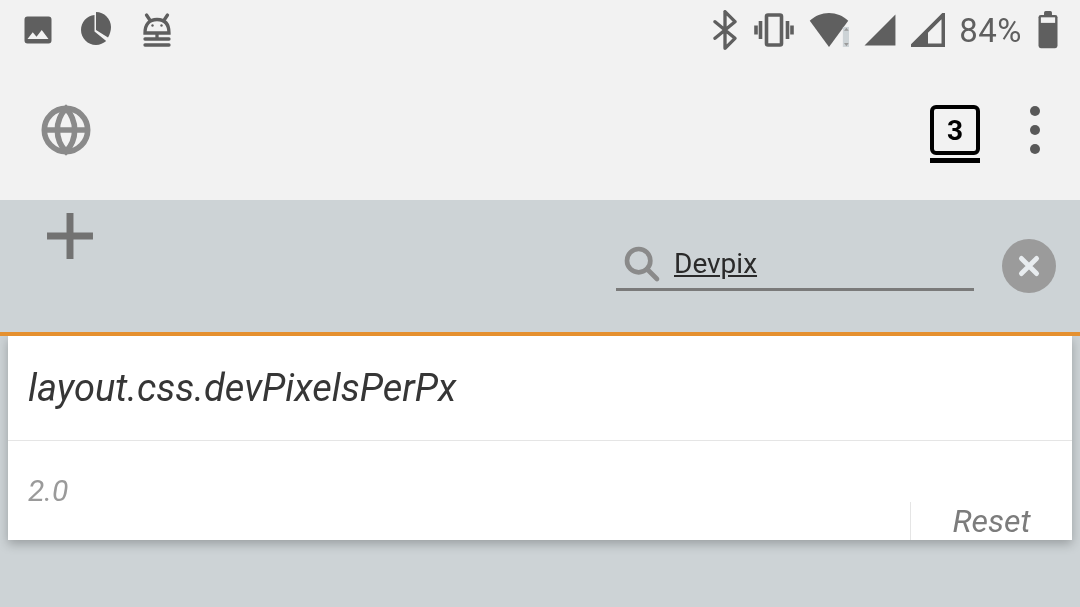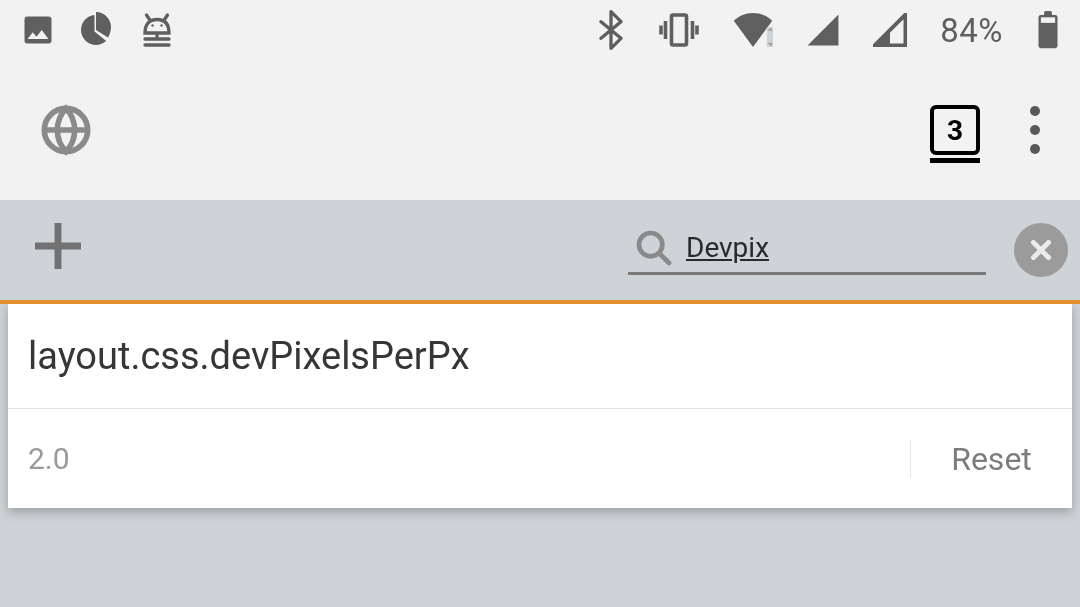--- a/index.html
+++ b/index.html
@@ -13,21 +13,21 @@
     .status-bar {
       height: 60px;
       background: #f2f2f2;
       display: flex;
       align-items: center;
       padding: 0 20px;
       color: #595959;
     }
     .status-left { display: flex; gap: 22px; align-items: center; }
     .status-right { margin-left: auto; display: flex; gap: 10px; align-items: center; }
-    .status-right > * { margin-left: 23px; }
+    .status-right > * { margin-left: 4px; }
     .clock, .battery-pct { font-size: 33px; color: #5f5f5f; font-weight: 400; letter-spacing: 0.5px; }
     .browser-bar {
       height: 140px;
       background: #f2f2f2;
       display: flex;
       align-items: center;
       padding: 0 40px;
       gap: 20px;
     }
     .url-text { font-size: 42px; color: #383838; font-weight: 400; flex: 0 0 auto; }
@@ -47,25 +47,24 @@
       content: '';
       position: absolute;
       bottom: -12px;
       left: -4px; right: -4px;
       height: 5px;
       background: #000;
     }
     .dots { display: flex; flex-direction: column; gap: 9px; margin-left: 30px; }
     .dot { width: 10px; height: 10px; border-radius: 50%; background: #595959; }
     .toolbar {
-      height: 104px;
+      height: 136px;
       background: #cdd3d6;
       display: flex;
-      align-items: center;
-      padding: 0 12px;
+      padding: 0 24px;
       position: relative;
       border-bottom: 4px solid #e5902f;
     }
     .plus-btn { color: #727272; font-size: 56px; font-weight: 300; cursor: pointer; padding: 10px 20px; line-height: 1; }
     .search-wrap {
       margin-left: auto;
       display: flex;
       align-items: center;
       width: 440px;
     }
@@ -93,30 +92,31 @@
       border-radius: 50%;
       background: #9b9b9b;
       display: flex; align-items: center; justify-content: center;
       cursor: pointer;
       flex-shrink: 0;
     }
     .result-card {
       margin: 0 8px;
       background: #fff;
       box-shadow: 0 4px 10px rgba(0,0,0,0.25);
+      font-style: italic;
     }
     .pref-name {
       padding: 30px 20px;
       font-size: 38px;
       color: #363636;
       border-bottom: 1px solid #e5e5e5;
     }
     .pref-row {
       display: flex;
-      align-items: center;
+      align-items: flex-end;
     }
     .pref-value-cell {
       flex: 1;
       padding: 32px 20px;
       font-size: 30px;
       color: #9a9a9a;
     }
     .reset-cell {
       width: 162px;
       border-left: 1px solid #e5e5e5;

